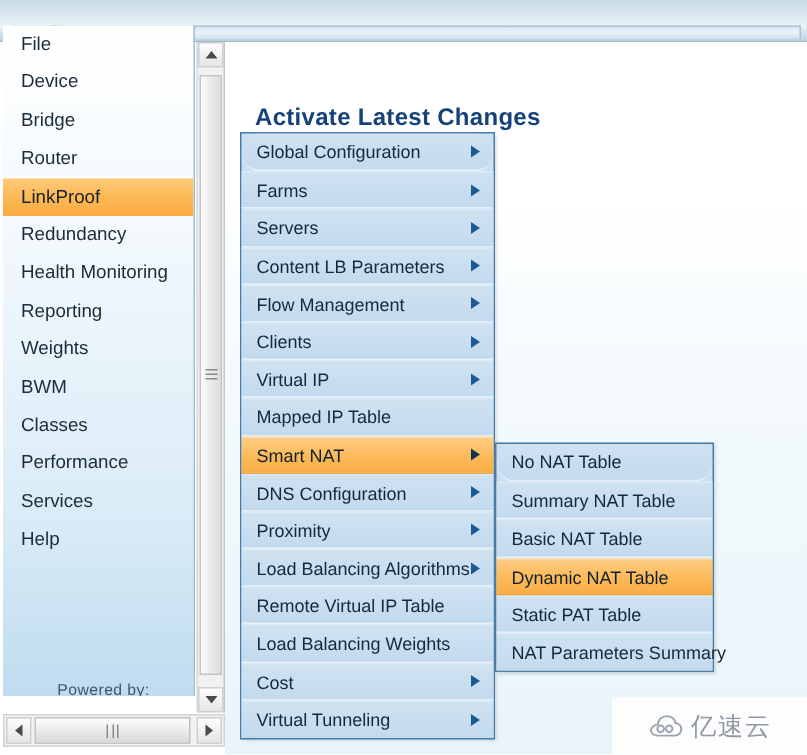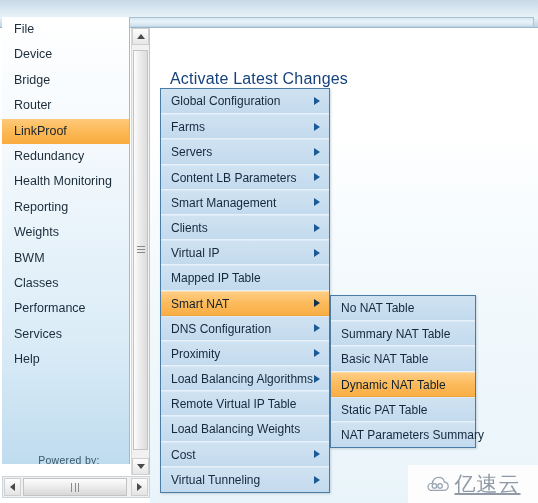--- a/index.html
+++ b/index.html
@@ -186,21 +186,21 @@
     position: absolute;
     left: 150px; top: 28px;
     width: 388px; height: 475px;
     background: linear-gradient(to bottom, #ffffff 0%, #ffffff 22%, #f4fafd 48%, #e9f4fa 100%);
     overflow: hidden;
   }
   #page-title {
     position: absolute;
     left: 20px; top: 42px;
     font-size: 16px;
-    font-weight: normal;
+    font-weight: bold;
     color: #16427c;
     letter-spacing: .2px;
     white-space: nowrap;
   }
 
   
   .menu {
     position: absolute;
     background: #cadff0;
     border: 1px solid #4a7ca5;
@@ -222,21 +222,21 @@
     padding-left: 10px;
     font-size: 12px;
     color: #14293c;
     background: linear-gradient(to bottom, #cfe2f1 0%, #c3daee 100%);
     border-bottom: 1px solid #e7f1f9;
     border-top: 1px solid #dbeaf6;
     box-sizing: border-box;
     white-space: nowrap;
     cursor: default;
   }
-  .mi:first-child { border-top: none; }
+  .mi:first-child { border-top: none; border-radius: 12px; }
   .mi:last-child { border-bottom: none; }
   .mi.hl {
     background: linear-gradient(to bottom, #ffcd85 0%, #fcbb5c 48%, #f9ae45 100%);
     color: #11212e;
     border-top-color: #ffdca6;
     border-bottom-color: #f0a63a;
   }
   .mi .arrow {
     position: absolute;
     right: 9px; top: 50%;
@@ -253,24 +253,23 @@
     position: absolute;
     right: 0; bottom: 0;
     width: 130px; height: 38px;
     background: #fdfdfd;
     display: flex;
     align-items: center;
     justify-content: center;
     gap: 5px;
   }
   #watermark .wm-text {
-    font-size: 21px;
+    font-size: 17px;
     color: #8f9aa6;
     letter-spacing: 1px;
-    text-decoration: underline;
   }
   #watermark svg { display: block; }
 </style>
 </head>
 <body>
 
 <div id="status-bar">
   <div class="inner">
     <span class="led"></span>
     <span class="status-text">Status:  OK</span>
@@ -334,21 +333,21 @@
 
 <div id="content">
   <div id="page-title">Activate Latest Changes</div>
 </div>
 
 <div class="menu" id="menu-main">
     <div class="mi"><span>Global Configuration</span><span class="arrow"></span></div>
     <div class="mi"><span>Farms</span><span class="arrow"></span></div>
     <div class="mi"><span>Servers</span><span class="arrow"></span></div>
     <div class="mi"><span>Content LB Parameters</span><span class="arrow"></span></div>
-    <div class="mi"><span>Smart Management</span><span class="arrow"></span></div>
+    <div class="mi"><span>Flow Management</span><span class="arrow"></span></div>
     <div class="mi"><span>Clients</span><span class="arrow"></span></div>
     <div class="mi"><span>Virtual IP</span><span class="arrow"></span></div>
     <div class="mi"><span>Mapped IP Table</span></div>
     <div class="mi hl"><span>Smart NAT</span><span class="arrow"></span></div>
     <div class="mi"><span>DNS Configuration</span><span class="arrow"></span></div>
     <div class="mi"><span>Proximity</span><span class="arrow"></span></div>
     <div class="mi"><span>Load Balancing Algorithms</span><span class="arrow"></span></div>
     <div class="mi"><span>Remote Virtual IP Table</span></div>
     <div class="mi"><span>Load Balancing Weights</span></div>
     <div class="mi"><span>Cost</span><span class="arrow"></span></div>

